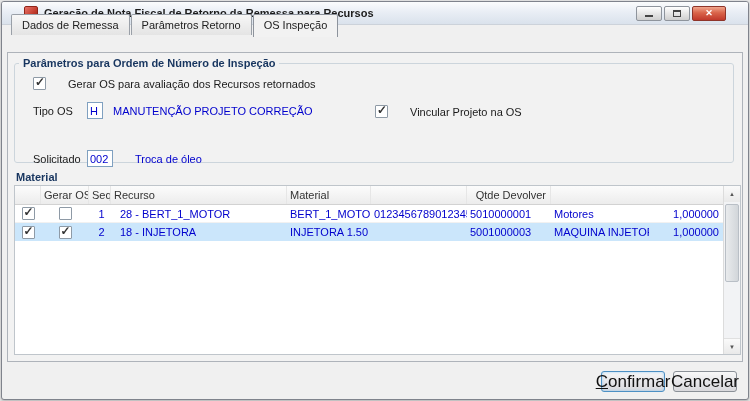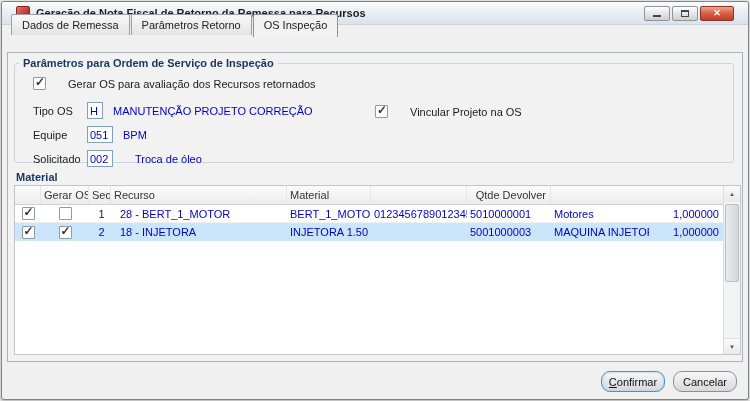--- a/index.html
+++ b/index.html
@@ -1,21 +1,21 @@
 <!DOCTYPE html>
 <html><head>
 <meta charset="utf-8">
 <style>
   * { box-sizing: border-box; margin: 0; padding: 0; }
   html,body { width:750px; height:401px; background:#e8e8e8; font-family:"Liberation Sans", sans-serif; font-size:11px; color:#1a1a1a; }
 
   .window { position:relative; width:748px; height:399px; margin:1px; border:1px solid #7f838c; border-radius:3px; background:#f0f0f0; overflow:hidden; box-shadow:0 1px 3px rgba(0,0,0,.25); }
 
   
-  .titlebar { position:absolute; top:0; left:0; right:0; height:23px; display:flex; align-items:center; padding:0 14px; background:linear-gradient(#fbfcfd,#e9eef5 45%,#dae2ec); border-bottom:1px solid #ccd2da; }
+  .titlebar { position:absolute; top:0; left:0; right:0; height:23px; display:flex; align-items:center; padding:0 22px; background:linear-gradient(#fbfcfd,#e9eef5 45%,#dae2ec); border-bottom:1px solid #ccd2da; }
   .app-icon { width:14px; height:14px; border-radius:2px; background:linear-gradient(135deg,#e8746a,#c23b2c 60%,#8f2418); border:1px solid #8f2418; flex:0 0 auto; }
   .title-text { margin-left:6px; font-weight:bold; color:#1c1c1c; white-space:nowrap; }
   .win-controls { margin-left:auto; display:flex; gap:2px; }
   .wbtn { height:15px; border:1px solid #8e949c; border-radius:2px; background:linear-gradient(#ffffff,#e6e6e6 50%,#cfcfcf); display:flex; align-items:center; justify-content:center; }
   .wbtn.min, .wbtn.max { width:26px; }
   .wbtn.close { width:34px; background:linear-gradient(#f0a58c,#d9644a 45%,#c0392b); border-color:#8e3429; color:#fff; font-size:9px; font-weight:bold; }
   .glyph-min { width:8px; height:2px; background:#444; margin-top:6px; }
   .glyph-max { width:8px; height:7px; border:1px solid #444; border-top-width:2px; }
 
   
@@ -64,21 +64,21 @@
 
   
   .vscroll { position:absolute; top:0; right:0; bottom:0; width:17px; background:#f2f3f5; border-left:1px solid #dcdcdc; }
   .sbtn { position:absolute; left:0; width:100%; height:16px; display:flex; align-items:center; justify-content:center; font-size:6px; color:#555; background:linear-gradient(#fafafa,#e9e9e9); }
   .sbtn.up { top:0; }
   .sbtn.down { bottom:0; border-top:1px solid #e0e0e0; }
   .sthumb { position:absolute; top:18px; left:1px; width:14px; height:78px; background:linear-gradient(90deg,#e9ebed,#d2d6da); border:1px solid #b9bfc6; border-radius:2px; }
 
   
   .button-row { position:absolute; right:11px; bottom:7px; display:flex; gap:8px; }
-  .btn { width:64px; height:21px; border:1px solid #8a9097; border-radius:9px; background:linear-gradient(#f8f8f8,#e4e4e8 60%,#d9d9dd); display:flex; align-items:center; justify-content:center; color:#111; font-family:"Liberation Sans", sans-serif; font-size:11px; }
+  .btn { width:64px; height:21px; border:1px solid #8a9097; border-radius:3px; background:linear-gradient(#f8f8f8,#e4e4e8 60%,#d9d9dd); display:flex; align-items:center; justify-content:center; color:#111; font-family:"Liberation Sans", sans-serif; font-size:17px; }
   .btn.default { border-color:#4d90c4; box-shadow:inset 0 0 3px #9ecdf0; }
   .btn .lbl { display:block; }
   .btn.default .lbl::first-letter { text-decoration:underline; }
 </style>
 </head>
 <body>
 
 <div class="window">
 
   <div class="titlebar">
@@ -99,43 +99,38 @@
 
   <div class="tabs">
     <div class="tab">Dados de Remessa</div>
     <div class="tab">Parâmetros Retorno</div>
     <div class="tab active">OS Inspeção</div>
   </div>
 
   <div class="tab-panel">
 
     <fieldset class="params-box">
-      <legend>Parâmetros para Ordem de Serviço de Inspeção</legend>
+      <legend>Parâmetros para Ordem de Número de Inspeção</legend>
 
       <div class="cb-line gerar">
         <span class="cb checked"></span>
         <span>Gerar OS para avaliação dos Recursos retornados</span>
       </div>
 
       <div class="field-row tipo">
         <span class="flabel">Tipo OS</span>
         <input class="fin w1" value="H" style="">
         <span class="fdesc">MANUTENÇÃO PROJETO  CORREÇÃO</span>
       </div>
 
       <div class="cb-line vincular">
         <span class="cb checked"></span>
         <span>Vincular Projeto na OS</span>
       </div>
 
-      <div class="field-row equipe">
-        <span class="flabel">Equipe</span>
-        <input class="fin w3" value="051" style="">
-        <span class="fdesc">BPM</span>
-      </div>
 
       <div class="field-row solic">
         <span class="flabel">Solicitado</span>
         <input class="fin w3" value="002" style="">
         <span class="fdesc far">Troca de óleo</span>
       </div>
     </fieldset>
 
     <div class="recursos-title">Material</div>
 

